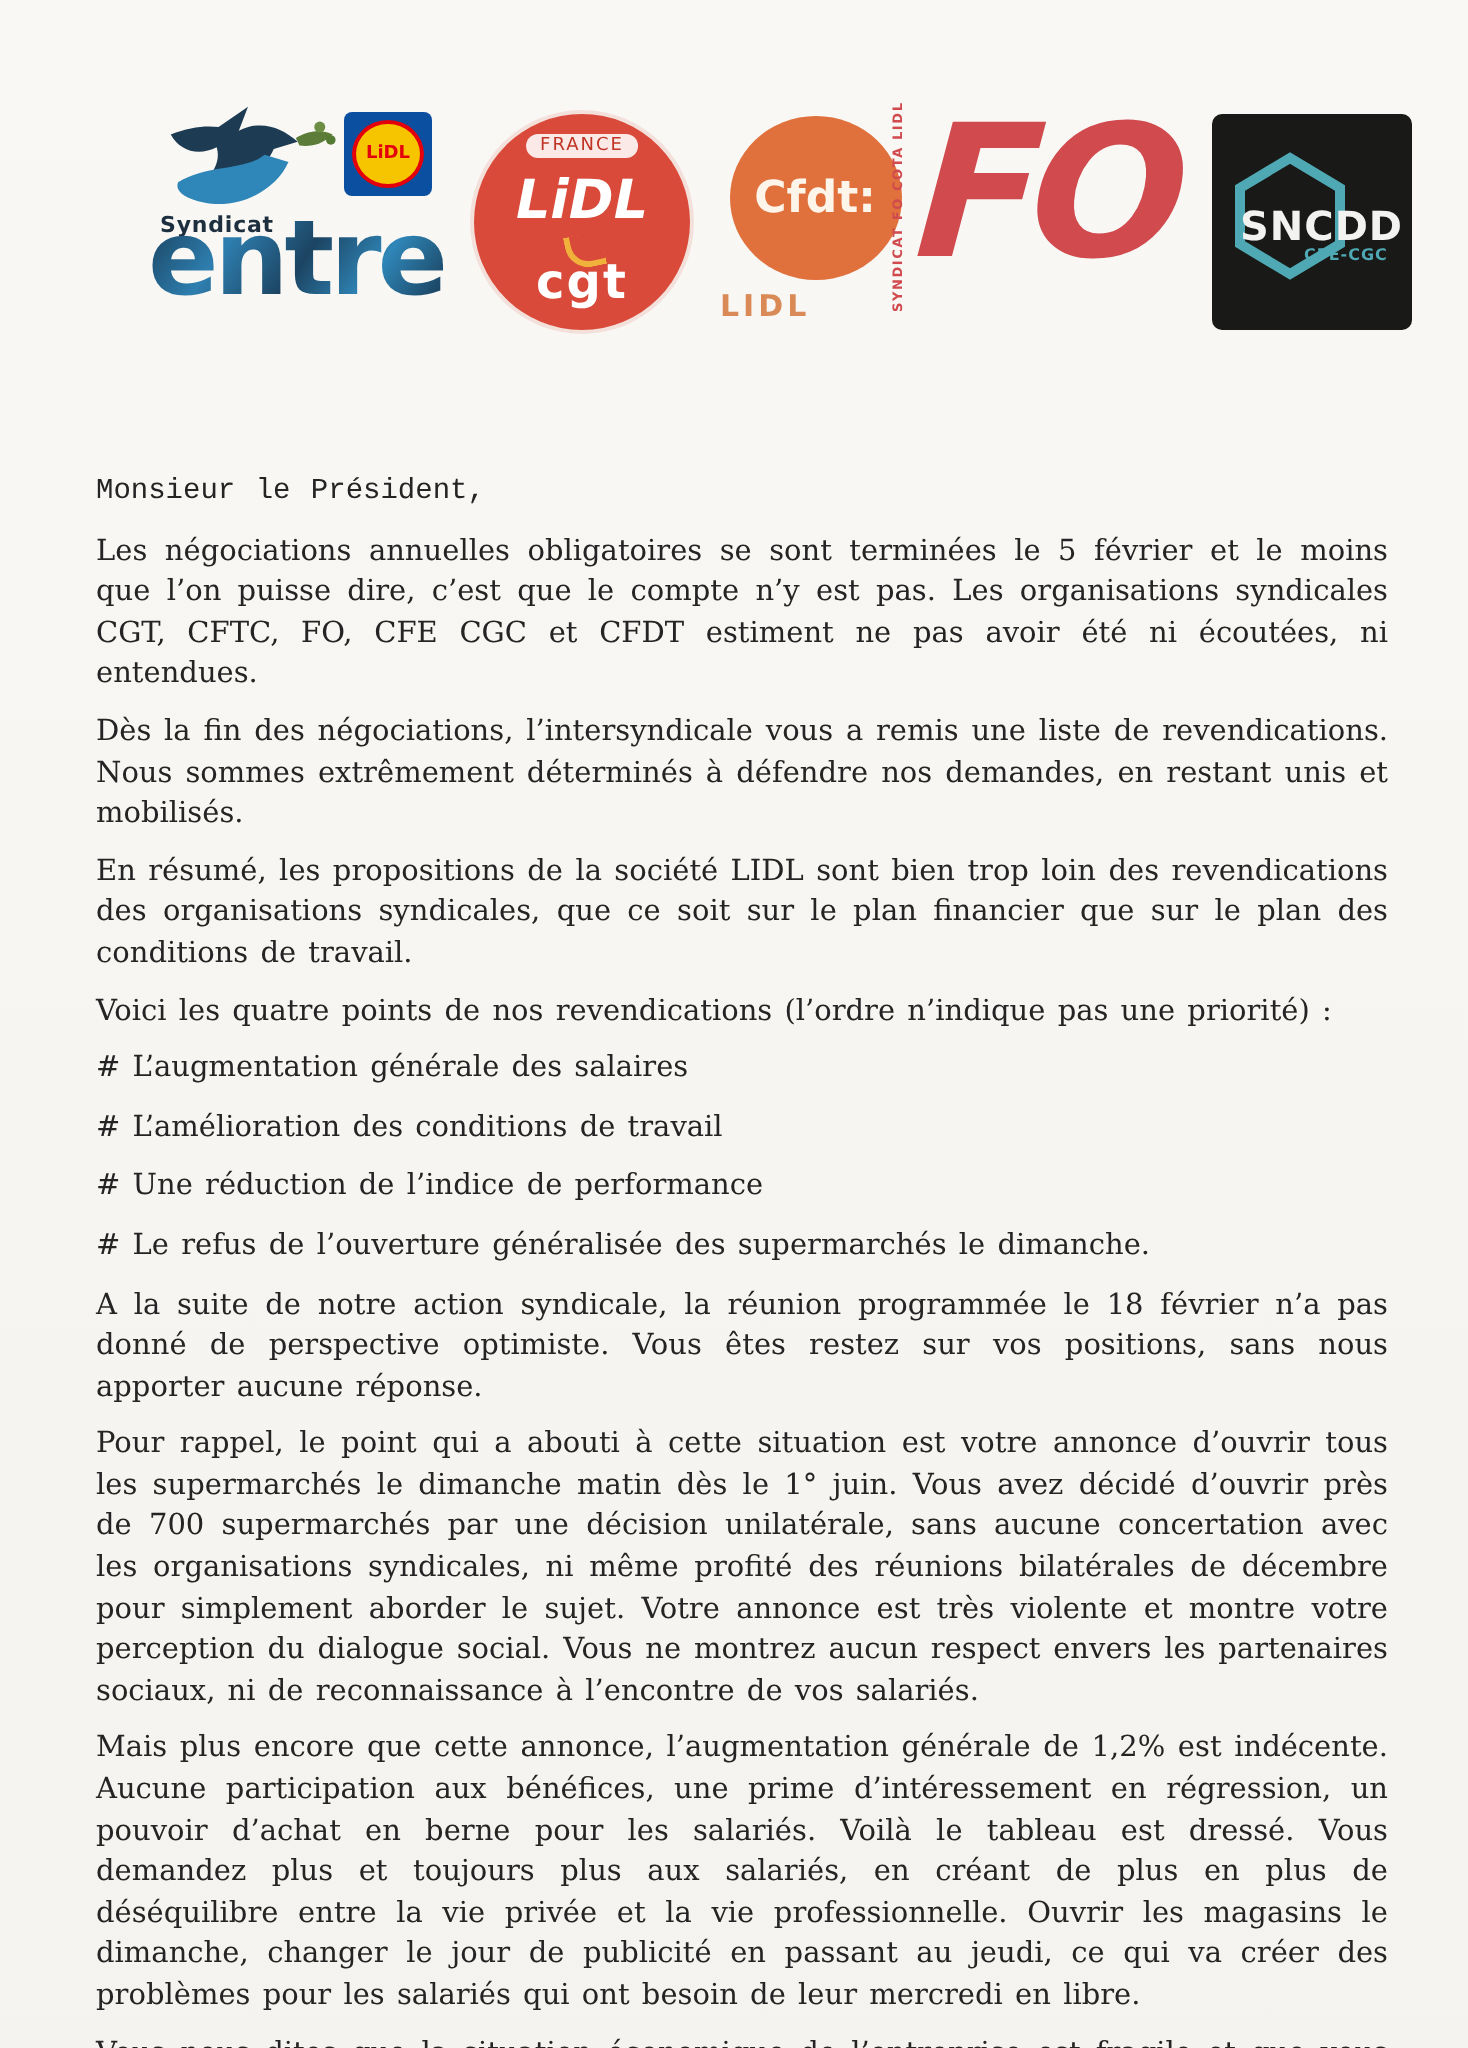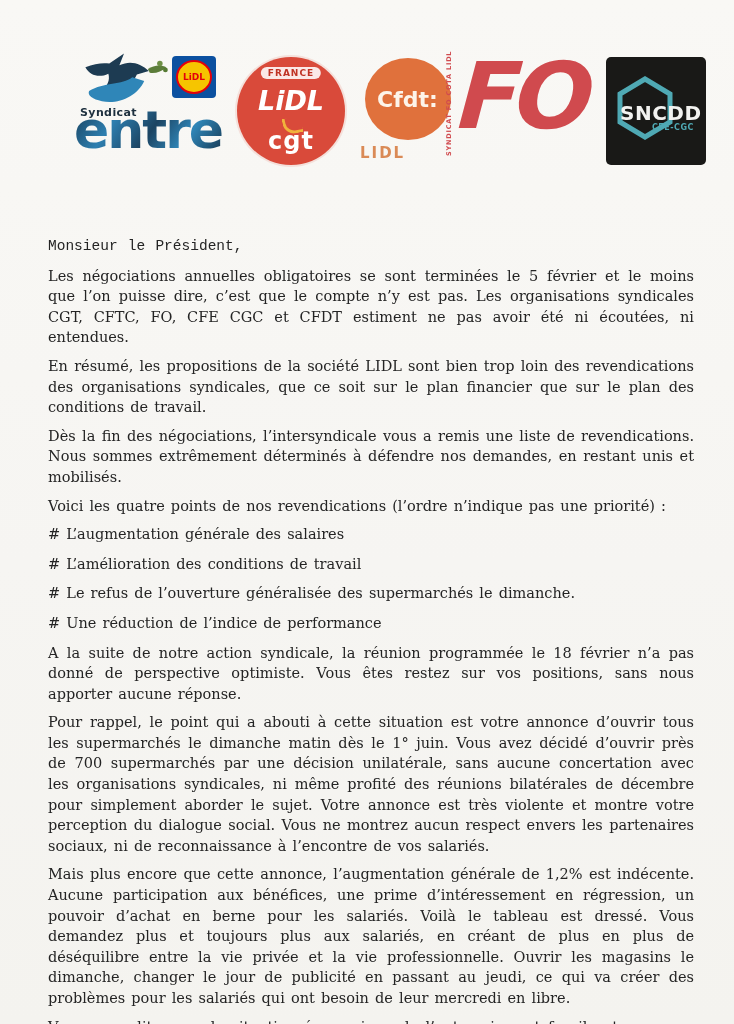--- a/index.html
+++ b/index.html
@@ -54,21 +54,21 @@
 
   
   .logo-cgt{left:237px;top:57px;width:108px;height:108px;
     background:#d94a3a;border-radius:50%;
     box-shadow:0 0 0 2px #e8857a33;
     font-family:"DejaVu Sans","Liberation Sans",sans-serif;
     text-align:center;}
   .cgt-france{
     position:absolute;top:10px;left:50%;transform:translateX(-50%);
     background:rgba(255,255,255,.88);border-radius:8px;padding:1px 7px;
-    font-size:9px;font-weight:bold;color:#c03425;letter-spacing:1px;
+    font-size:9px;font-weight:normal;color:#c03425;letter-spacing:1px;
   }
   .cgt-lidl{
     position:absolute;top:28px;left:0;right:0;
     font-size:27px;font-weight:bold;color:#fff;letter-spacing:0px;
     font-style:italic;
   }
   .cgt-squiggle{
     position:absolute;top:60px;left:46px;width:16px;height:14px;
     border-bottom:3px solid #f1b23c;border-left:3px solid #f1b23c;
     border-radius:0 0 0 12px;transform:rotate(-12deg);
@@ -181,28 +181,28 @@
       <span class="sncdd-word">SNCDD</span>
       <span class="sncdd-sub">CFE-CGC</span>
     </div>
 
   </header>
 
   <main class="letter">
     <p class="salutation">Monsieur le Président,</p>
 
     <p>Les négociations annuelles obligatoires se sont terminées le 5 février et le moins que l’on puisse dire, c’est que le compte n’y est pas. Les organisations syndicales CGT, CFTC, FO, CFE CGC et CFDT estiment ne pas avoir été ni écoutées, ni entendues.</p>
+    <p>Dès la fin des négociations, l’intersyndicale vous a remis une liste de revendications. Nous sommes extrêmement déterminés à défendre nos demandes, en restant unis et mobilisés.</p>
     <p>En résumé, les propositions de la société LIDL sont bien trop loin des revendications des organisations syndicales, que ce soit sur le plan financier que sur le plan des conditions de travail.</p>
-    <p>Dès la fin des négociations, l’intersyndicale vous a remis une liste de revendications. Nous sommes extrêmement déterminés à défendre nos demandes, en restant unis et mobilisés.</p>
 
     <p class="intro">Voici les quatre points de nos revendications (l’ordre n’indique pas une priorité) :</p>
     <p class="demand"># L’augmentation générale des salaires</p>
     <p class="demand"># L’amélioration des conditions de travail</p>
+    <p class="demand"># Une réduction de l’indice de performance</p>
     <p class="demand"># Le refus de l’ouverture généralisée des supermarchés le dimanche.</p>
-    <p class="demand"># Une réduction de l’indice de performance</p>
 
     <p>A la suite de notre action syndicale, la réunion programmée le 18 février n’a pas donné de perspective optimiste. Vous êtes restez sur vos positions, sans nous apporter aucune réponse.</p>
     <p>Pour rappel, le point qui a abouti à cette situation est votre annonce d’ouvrir tous les supermarchés le dimanche matin dès le 1° juin. Vous avez décidé d’ouvrir près de 700 supermarchés par une décision unilatérale, sans aucune concertation avec les organisations syndicales, ni même profité des réunions bilatérales de décembre pour simplement aborder le sujet. Votre annonce est très violente et montre votre perception du dialogue social. Vous ne montrez aucun respect envers les partenaires sociaux, ni de reconnaissance à l’encontre de vos salariés.</p>
     <p>Mais plus encore que cette annonce, l’augmentation générale de 1,2% est indécente. Aucune participation aux bénéfices, une prime d’intéressement en régression, un pouvoir d’achat en berne pour les salariés. Voilà le tableau est dressé. Vous demandez plus et toujours plus aux salariés, en créant de plus en plus de déséquilibre entre la vie privée et la vie professionnelle. Ouvrir les magasins le dimanche, changer le jour de publicité en passant au jeudi, ce qui va créer des problèmes pour les salariés qui ont besoin de leur mercredi en libre.</p>
     <p>Vous nous dites que la situation économique de l’entreprise est fragile et que vous ne pouvez pas faire un pas de plus. Mais nous n’avons aucune preuve de cette situation. Les comptes de l’exercice 2024/2025 ne seront connus que dans quelques mois, donc en attendant nous devons vous faire confiance ? Nous sommes désolés, mais quand on constate l’atmosphère qui règne</p>
   </main>
 
 </div>
 
 </body></html>

